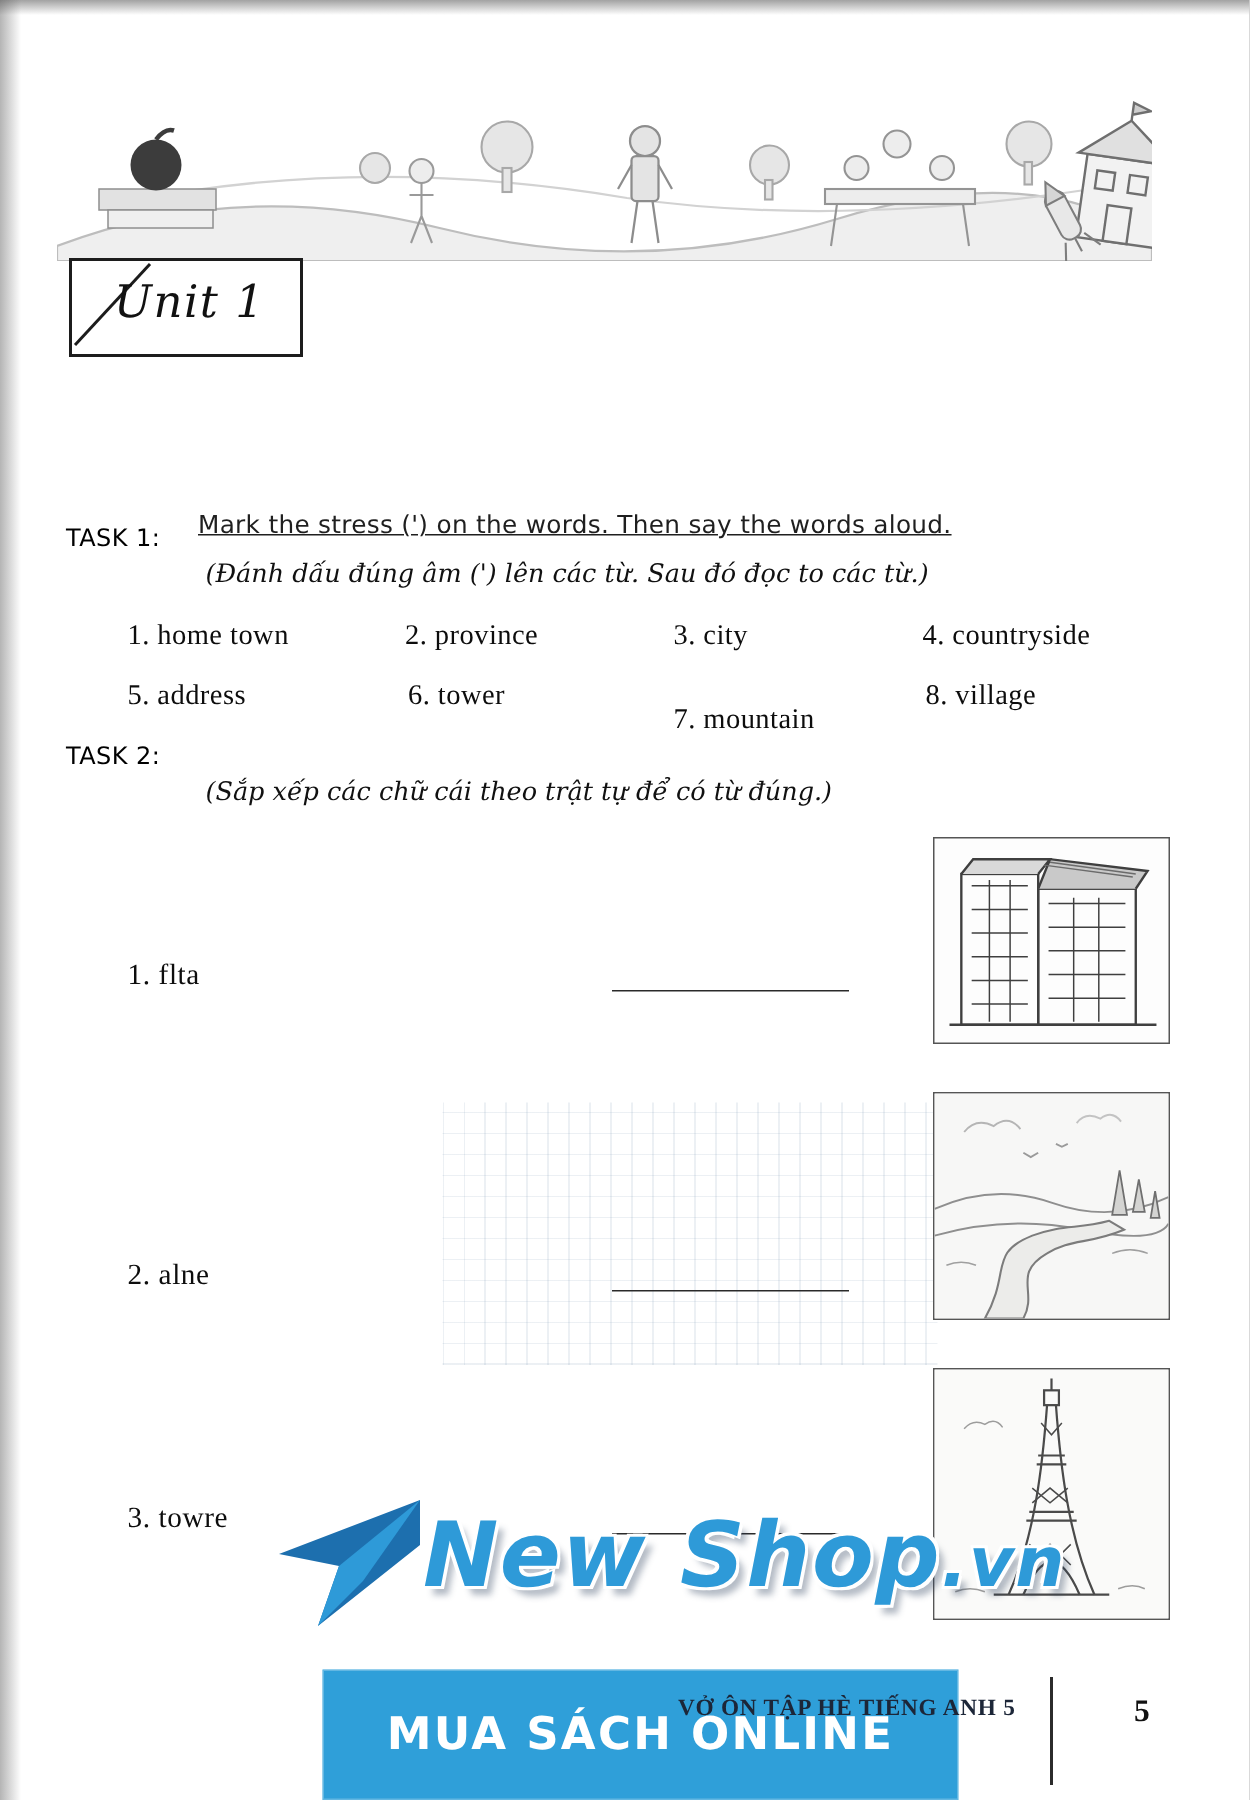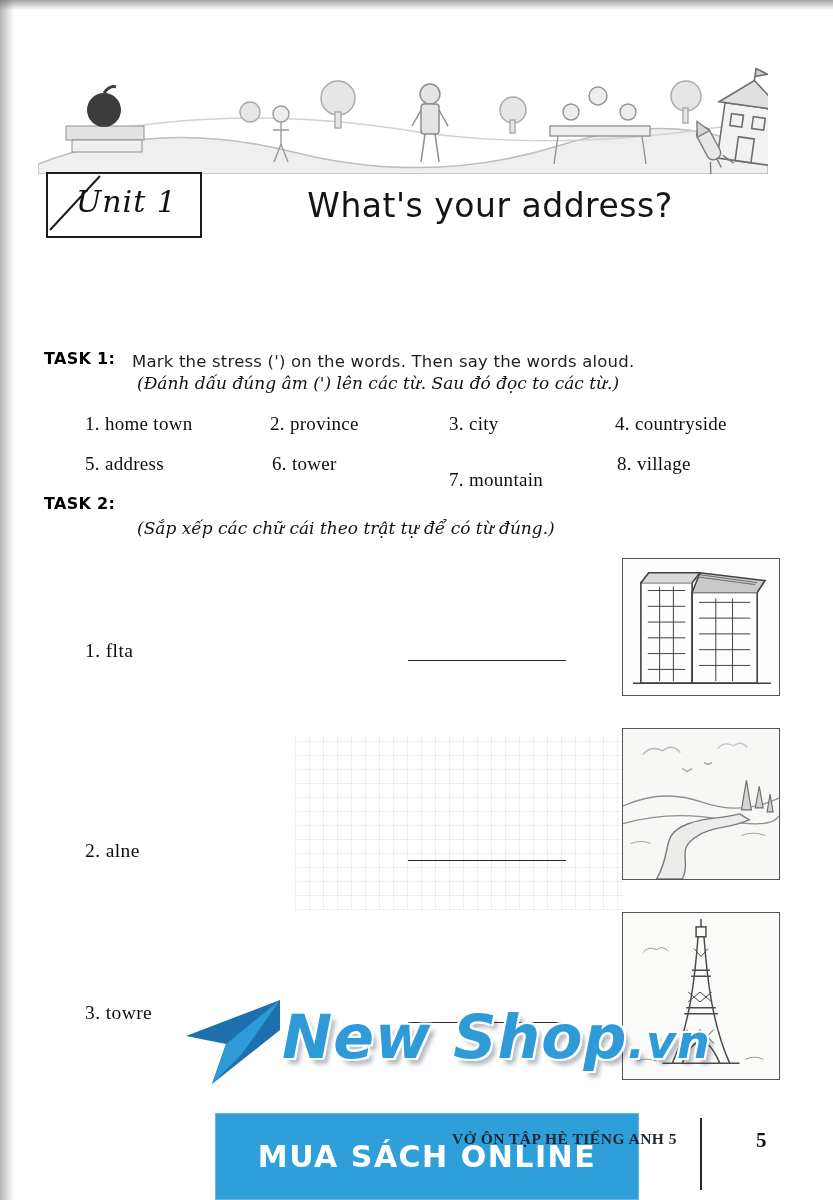--- a/index.html
+++ b/index.html
@@ -36,21 +36,21 @@
 
   .exercise-heading{
     position:absolute;left:44px;top:305px;font-size:22px;color:#000;
     font-family:"Liberation Serif", serif;letter-spacing:.3px;
   }
   .exercise-heading .bold{font-weight:700;}
   .exercise-heading .rest{margin-left:.35em;}
 
   .task-label{
     position:absolute;font-family:"DejaVu Sans", sans-serif;
-    font-weight:700;font-size:16px;color:#000;letter-spacing:.3px;
+    font-weight:400;font-size:16px;color:#000;letter-spacing:.3px;
   }
   .task-instruction{
     position:absolute;font-family:"DejaVu Sans", sans-serif;
     font-size:16.5px;color:#1f1f1f;letter-spacing:.2px;
   }
   .task-vi{
     position:absolute;font-family:"DejaVu Serif", serif;
     font-style:italic;font-size:17px;color:#111;
   }
 
@@ -180,25 +180,24 @@
     </g>
   </svg>
 
   <div class="unit-box">
     <svg width="152" height="62">
       <line x1="2" y1="56" x2="52" y2="2" stroke="#1c1c1c" stroke-width="2"></line>
     </svg>
     <span class="unit-label">Unit 1</span>
   </div>
 
-  <div class="page-title">What's your address?</div>
 
 
   <span class="task-label" style="left:44px;top:349px;">TASK 1:</span>
-  <span class="task-instruction" style="left:132px;top:352px;">Mark the stress (') on the words. Then say the words aloud.</span>
+  <span class="task-instruction" style="left:132px;top:340px;text-decoration:underline;">Mark the stress (') on the words. Then say the words aloud.</span>
   <span class="task-vi" style="left:137px;top:373px;">(Đánh dấu đúng âm (') lên các từ. Sau đó đọc to các từ.)</span>
 
   <span class="word" style="left:85px;top:413px;">1. home town</span>
   <span class="word" style="left:270px;top:413px;">2. province</span>
   <span class="word" style="left:449px;top:413px;">3. city</span>
   <span class="word" style="left:615px;top:413px;">4. countryside</span>
   <span class="word" style="left:85px;top:453px;">5. address</span>
   <span class="word" style="left:272px;top:453px;">6. tower</span>
   <span class="word" style="left:449px;top:469px;">7. mountain</span>
   <span class="word" style="left:617px;top:453px;">8. village</span>

